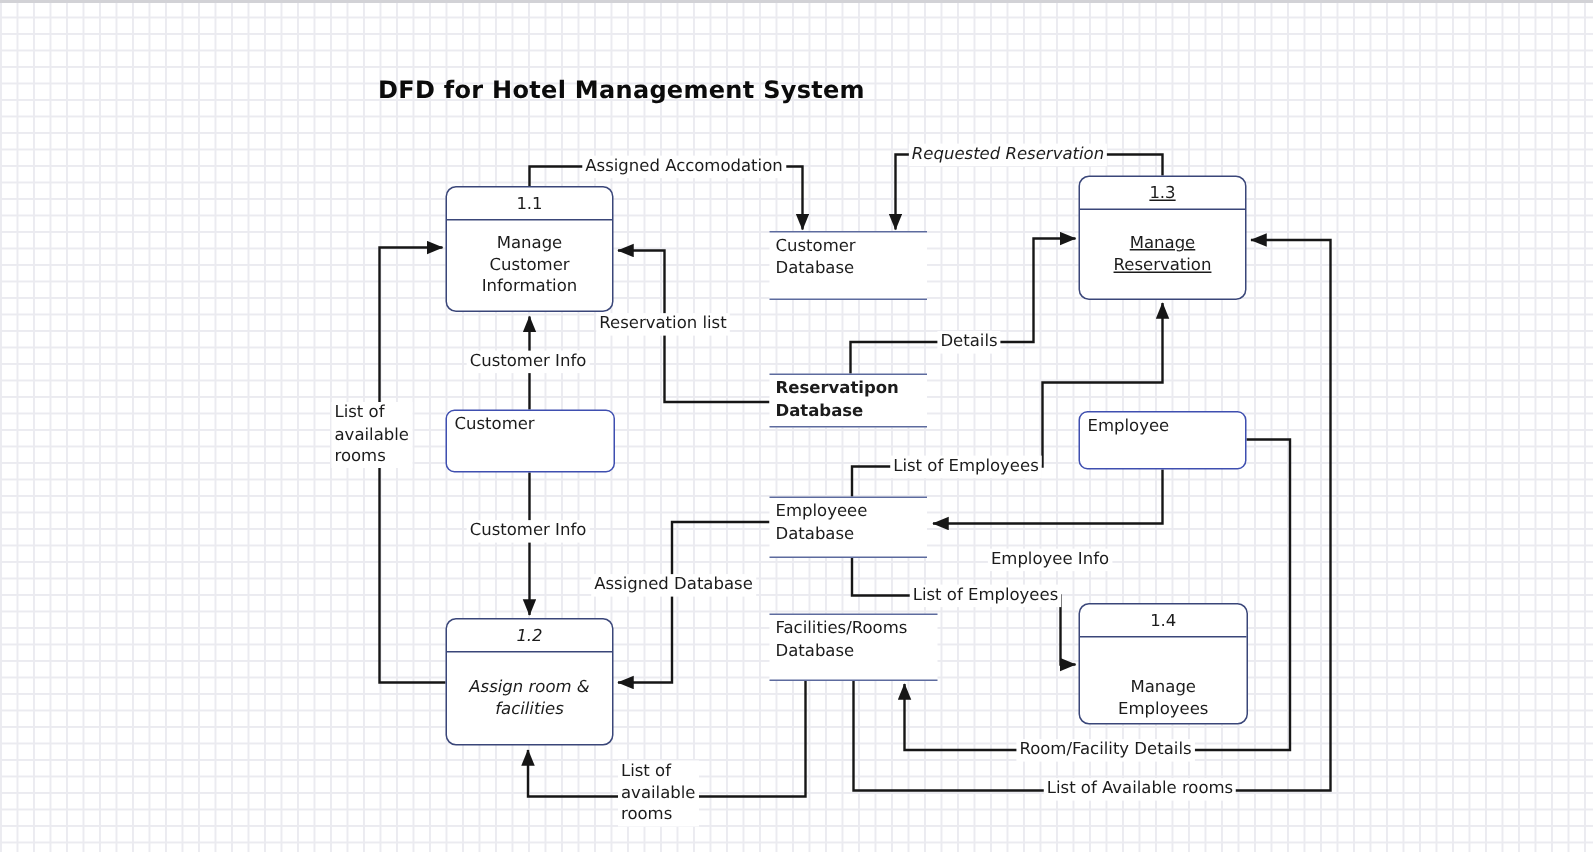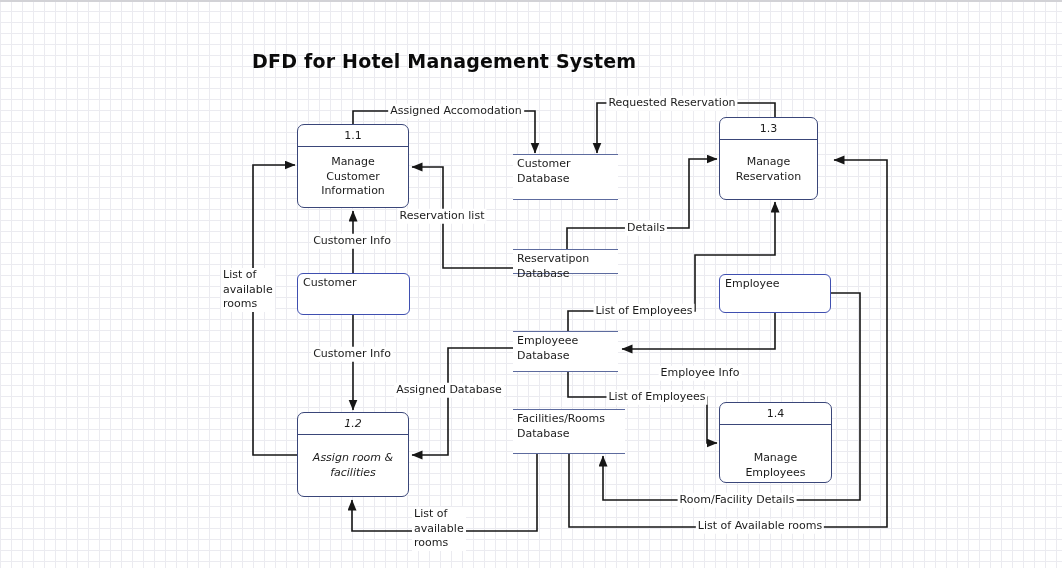--- a/index.html
+++ b/index.html
@@ -8,21 +8,21 @@
     font-family:"DejaVu Sans","Liberation Sans",sans-serif;
     background-color:#ffffff;
     background-image:
       linear-gradient(to right, var(--c-grid,#ebebf0) 1px, transparent 1px),
       linear-gradient(to bottom, var(--c-grid,#ebebf0) 1px, transparent 1px);
     background-size:11px 11px;
     color:#1c1c1c;
   }
   .top-strip { position:absolute; left:0; top:0; width:1062px; height:2px; background:#d2d2d6; }
   .title {
-    position:absolute; font-size:19px; font-weight:bold; color:#0b0b0b;
+    position:absolute; font-size:16px; font-weight:bold; color:#0b0b0b;
     letter-spacing:0.2px; white-space:nowrap;
   }
   .wires { position:absolute; left:0; top:0; }
   .wire { fill:none; stroke:var(--c-wire,#161616); stroke-width:1.6px; }
   .node { position:absolute; box-sizing:border-box; background:#fff; font-size:11px; }
   .process {
     border:1.6px solid var(--c-process-border,#3a4679); border-radius:7px;
     display:flex; flex-direction:column;
   }
   .process .hdr {
@@ -73,21 +73,21 @@
     <path class="wire" d="M568,332 V311 H695 V255 H775 V202" marker-end="url(#arr)"></path>
     <path class="wire" d="M775,313 V349 H622" marker-end="url(#arr)"></path>
     <path class="wire" d="M513,348 H448 V455 H412" marker-end="url(#arr)"></path>
     <path class="wire" d="M568,371 V397 H707 V443 H717" marker-end="url(#arr)"></path>
     <path class="wire" d="M831,293 H860 V500 H603 V456" marker-end="url(#arr)"></path>
     <path class="wire" d="M537,453 V531 H352 V500" marker-end="url(#arr)"></path>
     <path class="wire" d="M569,453 V527 H887 V160 H834" marker-end="url(#arr)"></path>
   </svg>
 
   <div class="lbl" style="left:456px; top:111px;">Assigned Accomodation</div>
-  <div class="lbl" style="left:672px; top:103px;">Requested Reservation</div>
+  <div class="lbl" style="left:672px; top:103px;font-style:italic;">Requested Reservation</div>
   <div class="lbl" style="left:442px; top:216px;">Reservation list</div>
   <div class="lbl" style="left:352px; top:241px;">Customer Info</div>
   <div class="lbl" style="left:352px; top:354px;">Customer Info</div>
   <div class="lbl block" style="left:221px; top:268px;">List of
 available
 rooms</div>
   <div class="lbl" style="left:646px; top:228px;">Details</div>
   <div class="lbl" style="left:644px; top:311px;">List of Employees</div>
   <div class="lbl" style="left:700px; top:338px;margin-top:35px;">Employee Info</div>
   <div class="lbl" style="left:449px; top:390px;">Assigned Database</div>
@@ -102,35 +102,35 @@
     <div class="hdr">1.1</div>
     <div class="body">Manage
 Customer
 Information</div>
   </div>
   <div class="node process" style="left:297px; top:412px; width:112px; height:85px;font-style:italic;">
     <div class="hdr">1.2</div>
     <div class="body">Assign room &amp;
 facilities</div>
   </div>
-  <div class="node process" style="left:719px; top:117px; width:99px; height:83px;">
+  <div class="node process" style="left:719px; top:117px; width:112px; height:83px;text-decoration:underline;">
     <div class="hdr">1.3</div>
     <div class="body">Manage
 Reservation</div>
   </div>
   <div class="node process" style="left:719px; top:402px; width:113px; height:81px;gap:24px;">
     <div class="hdr">1.4</div>
     <div class="body">Manage
 Employees</div>
   </div>
 
   <div class="node entity" style="left:297px; top:273px; width:113px; height:42px;">Customer</div>
   <div class="node entity" style="left:719px; top:274px; width:112px; height:39px;">Employee</div>
 
   <div class="node datastore" style="left:513px; top:154px; width:105px; height:46px;">Customer
 Database</div>
-  <div class="node datastore" style="left:513px; top:249px; width:105px; height:25px;">Reservatipon
+  <div class="node datastore" style="left:513px; top:249px; width:105px; height:36px;font-weight:bold;">Reservatipon
 Database</div>
   <div class="node datastore" style="left:513px; top:331px; width:105px; height:41px;">Employeee
 Database</div>
   <div class="node datastore" style="left:513px; top:409px; width:112px; height:45px;">Facilities/Rooms
 Database</div>
 </div>
 
 </body></html>

